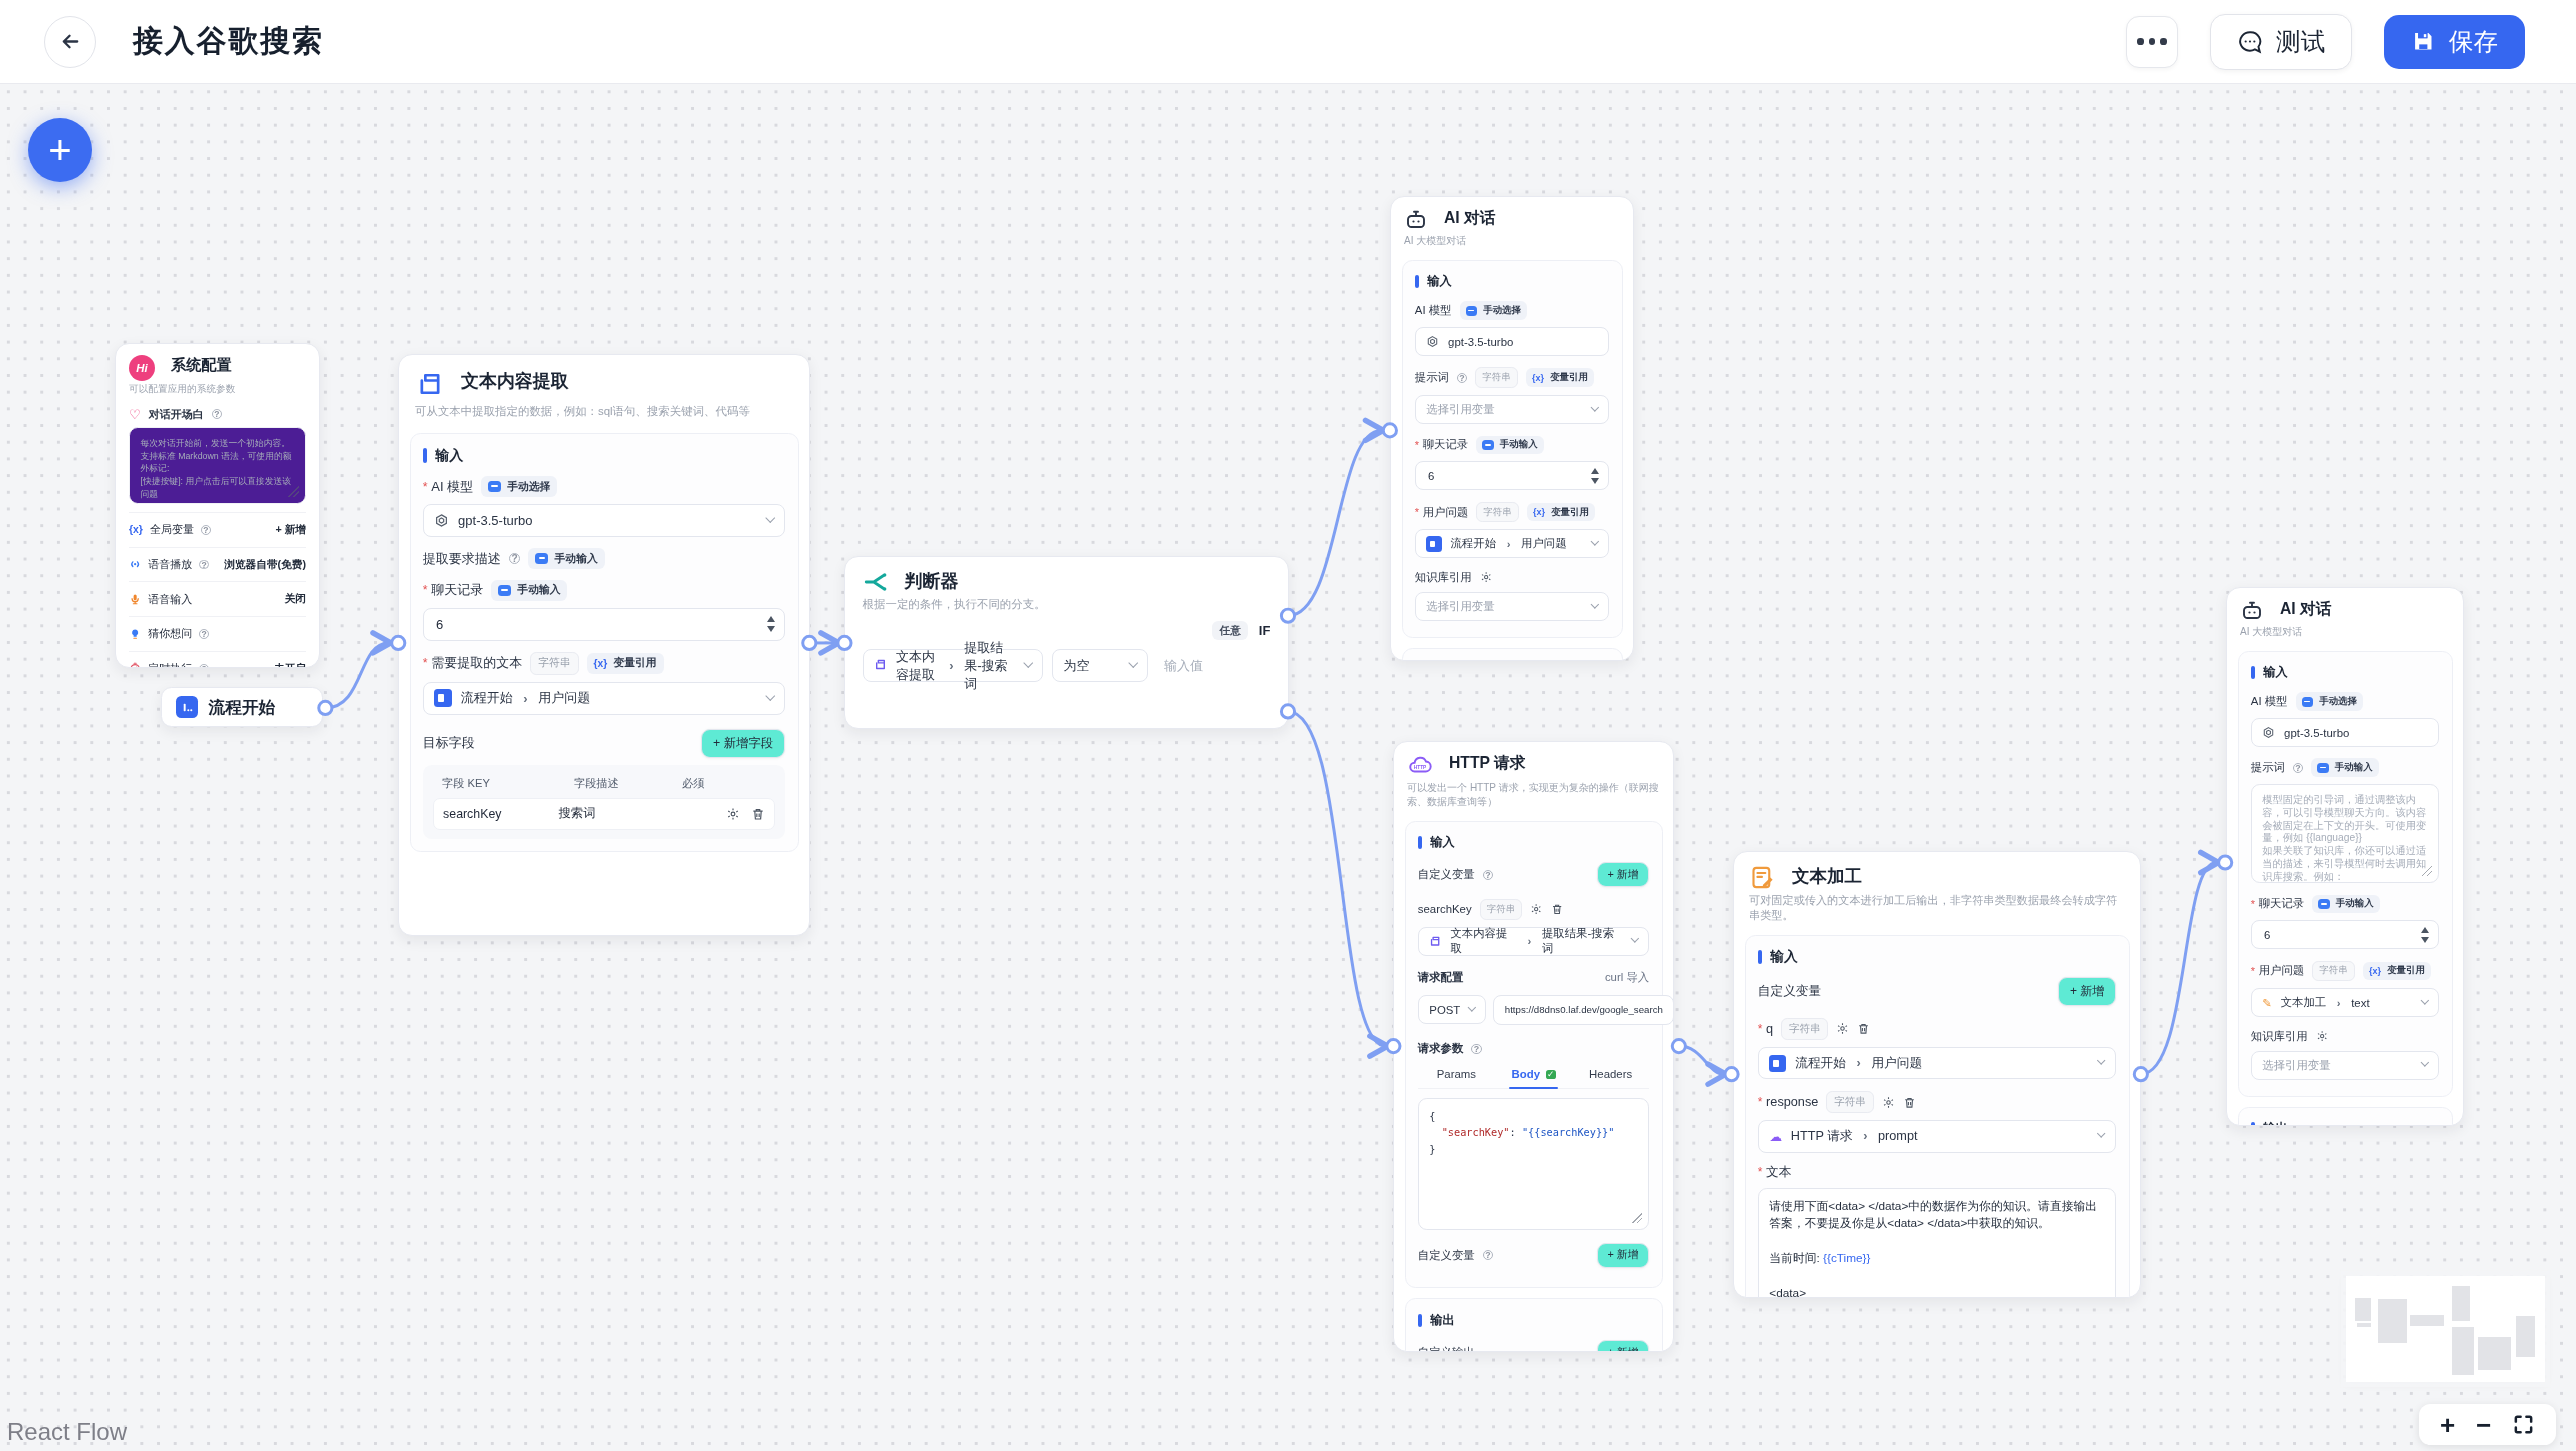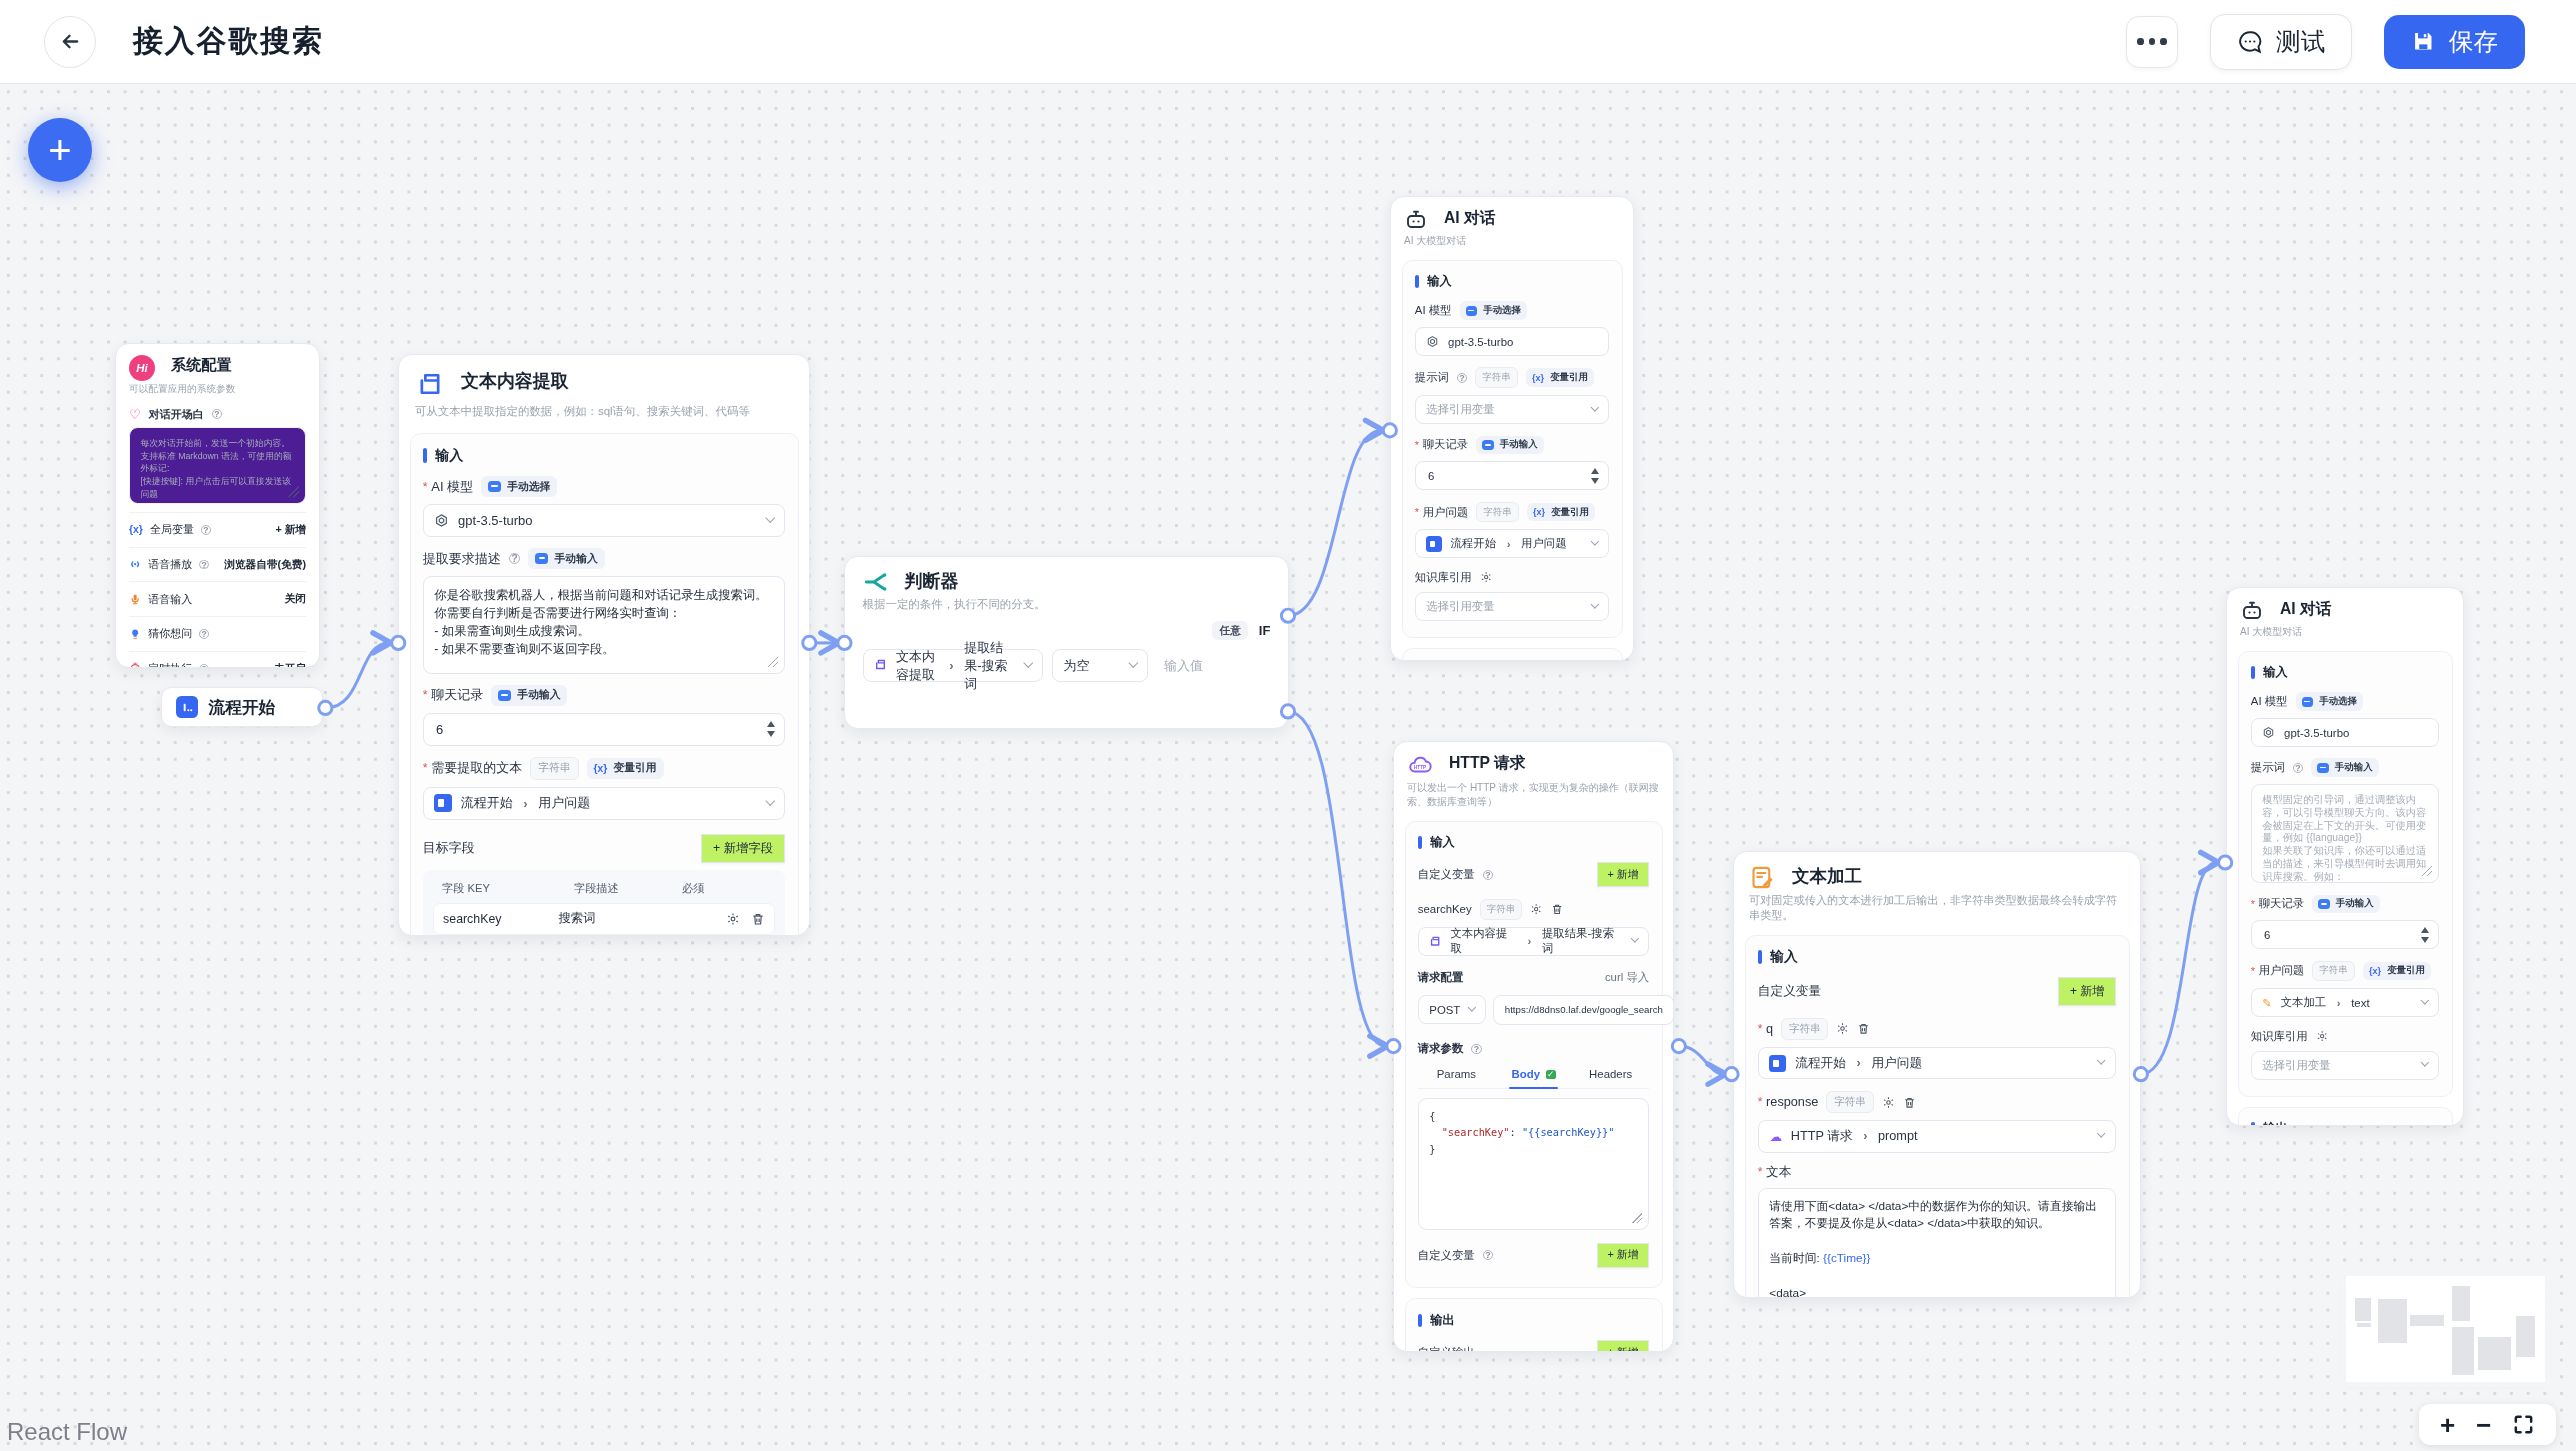--- a/index.html
+++ b/index.html
@@ -58,22 +58,22 @@
   .numin{display:flex;align-items:center;height:2.55em;border:0.9px solid #e3e6ee;border-radius:8px;
      padding:0 8.8px 0 12.3px;background:#fff;margin:3.5px 0}
   .stair{margin-left:auto;display:flex;flex-direction:column;gap:4.4px;align-items:center}
   .tu{width:0;height:0;border-left:4.4px solid transparent;border-right:4.4px solid transparent;border-bottom:6.2px solid #4c5562}
   .td{width:0;height:0;border-left:4.4px solid transparent;border-right:4.4px solid transparent;border-top:6.2px solid #4c5562}
   .ta{position:relative;border:0.9px solid #e3e6ee;border-radius:8.8px;background:#fff;padding:8.8px 10.5px;
      white-space:pre-wrap;line-height:1.48;font-size:.95em;color:#252e3d;margin:3.5px 0;overflow:hidden}
   .ta.ghost{color:#a6adb9;background:#4c1d95;border-color:#f0f1f5}
   .rs{position:absolute;right:6.2px;bottom:6.2px;width:10.5px;height:10.5px;opacity:.55;
      background:linear-gradient(135deg,transparent 48%,#5a626f 48%,#5a626f 56%,transparent 56%,transparent 72%,#5a626f 72%,#5a626f 80%,transparent 80%)}
-  .addbtn{margin-left:auto;display:inline-flex;align-items:center;border:0.9px solid #e3e6ee;border-radius:0;
-     padding:.42em .9em;background:#bef264;font-size:.95em;color:#222b3a;box-shadow:0 0.9px 2.6px rgba(0,0,0,.05);white-space:nowrap}
+  .addbtn{margin-left:auto;display:inline-flex;align-items:center;border:0.9px solid #e3e6ee;border-radius:9px;
+     padding:.42em .9em;background:#5eead4;font-size:.95em;color:#222b3a;box-shadow:0 0.9px 2.6px rgba(0,0,0,.05);white-space:nowrap}
   .ghosttxt{color:#a7aeba}
   .icw{display:inline-flex;align-items:center;justify-content:center;flex:0 0 auto}
   .tblwrap{background:#f7f8fb;border-radius:8.8px;padding:8.8px 10.5px;margin-top:5.3px}
   .tblhd{display:flex;color:#515b6b;font-size:.86em;padding:1.8px 8.8px 7px}
   .tblrow{display:flex;align-items:center;background:#fff;border-radius:7px;border:0.9px solid #eef0f5;
      padding:.55em 8.8px;font-size:.95em}
   .tog{width:2.75em;height:1.5em;border-radius:1em;background:#e2e5eb;position:relative;flex:0 0 auto}
   .tog:after{content:"";position:absolute;left:1.8px;top:1.8px;bottom:1.8px;aspect-ratio:1/1;width:calc(1.5em - 3.5px);background:#fff;border-radius:50%;box-shadow:0 0.9px 1.8px rgba(0,0,0,.15)}
   svg.mic{display:block}
   
@@ -303,23 +303,20 @@
     <div class="frow">
         <span>提取要求描述</span>
       <span class="q">
           <span>?</span>
         </span>
       <span class="badge">
           <i class="bic"></i>
           <span>手动输入</span>
         </span>
     </div>
-    <div class="ta" style="height:98px"><span>你是谷歌搜索机器人，根据当前问题和对话记录生成搜索词。你需要自行判断是否需要进行网络实时查询：
-- 如果需查询则生成搜索词。
-- 如果不需要查询则不返回字段。</span><i class="rs"></i></div>
     <div class="frow">
         <span class="req">*</span>
         <span>聊天记录</span>
       <span class="badge">
           <i class="bic"></i>
           <span>手动输入</span>
         </span>
     </div>
     <div class="numin">
         <span>6</span>

